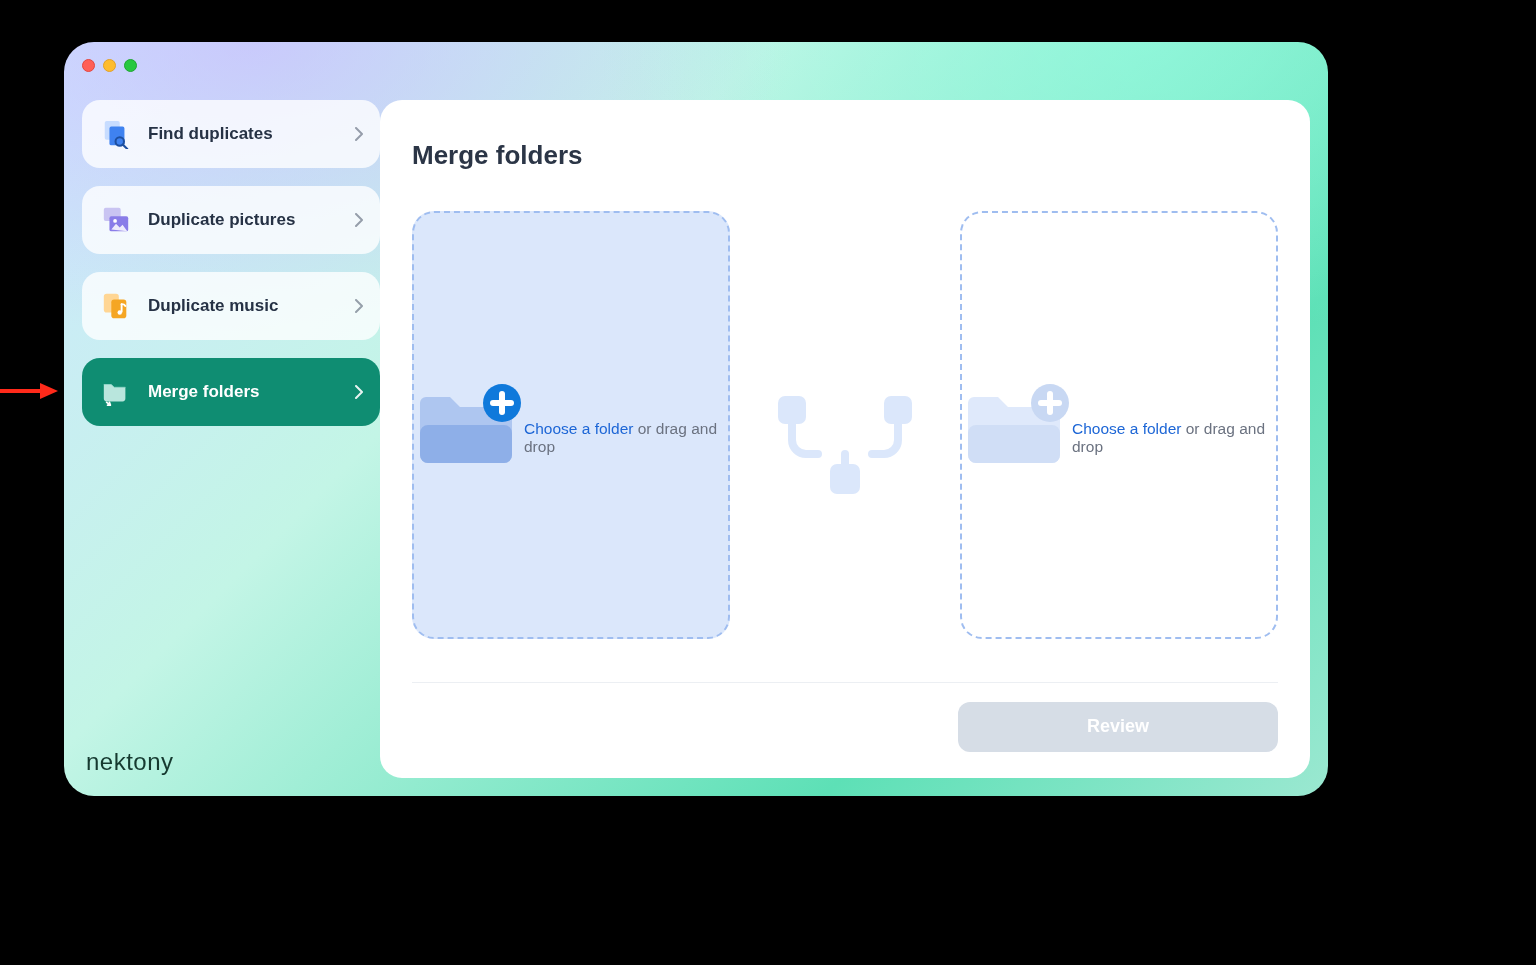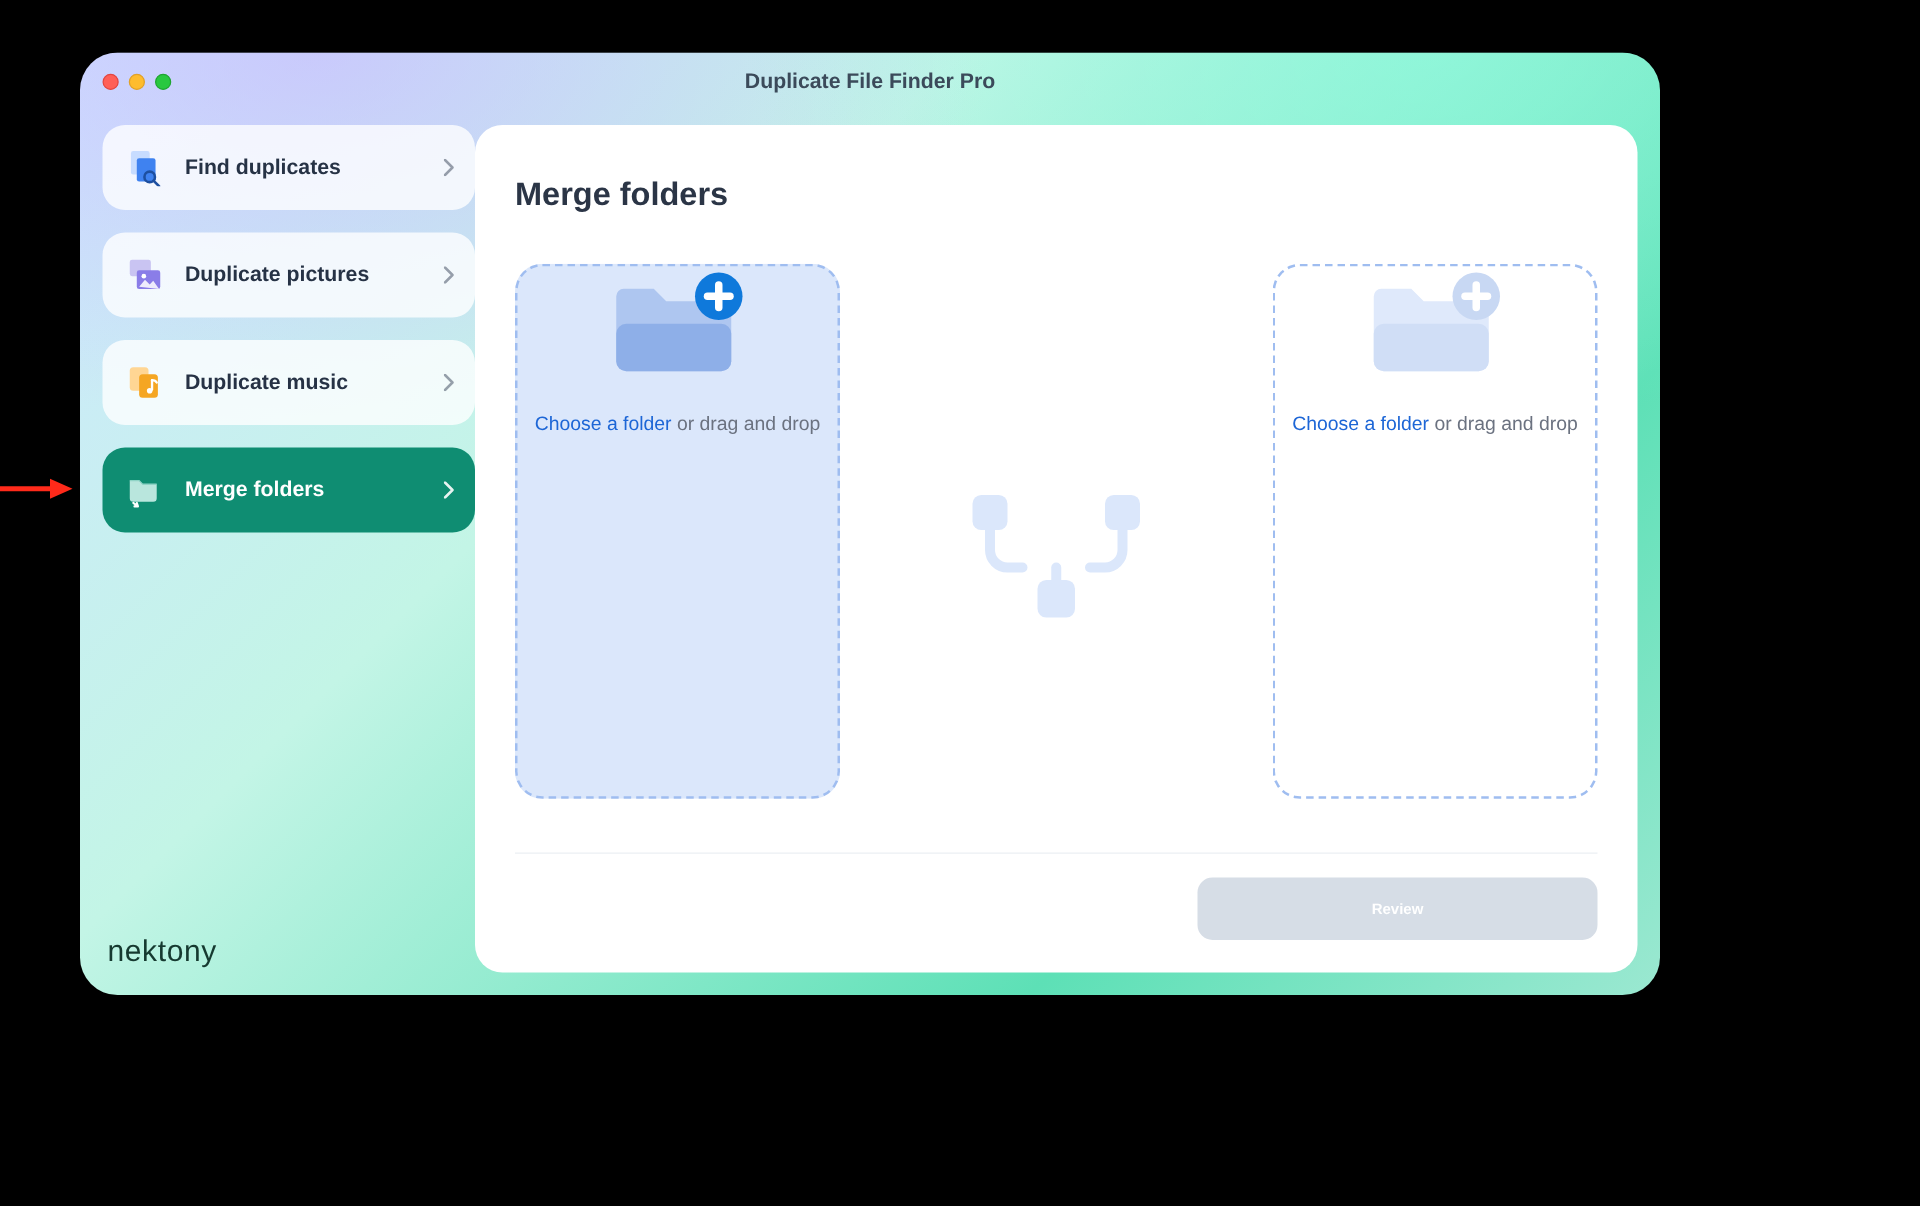--- a/index.html
+++ b/index.html
@@ -140,26 +140,25 @@
   .drop-row {
     margin-top: 40px;
     flex: 1;
     display: flex;
     align-items: stretch;
     gap: 0;
     min-height: 0;
   }
 
   .dropzone {
-    width: 260px;
+    width: 318px;
     height: 428px;
     border: 2px dashed #9fbdf0;
     border-radius: 22px;
     display: flex;
-    flex-direction: column;
     align-items: center;
     justify-content: flex-start;
     cursor: pointer;
     position: relative;
   }
   .dropzone.active { background: #dbe7fb; }
   .dropzone .folder-ic { width: 110px; height: 92px; position: relative; }
   .dropzone .cap {
     margin-top: 26px;
     font-size: 15.5px;
@@ -183,21 +182,21 @@
     justify-content: flex-end;
     padding-top: 16px;
     margin-top: 4px;
   }
   .review-btn {
     width: 320px;
     height: 50px;
     border-radius: 12px;
     background: #d6dde6;
     color: #ffffff;
-    font-size: 12px;
+    font-size: 18px;
     font-weight: 700;
     border: none;
     cursor: not-allowed;
   }
 </style>
 </head>
 <body>
 
 <div class="arrow">
   <div class="shaft"></div>
@@ -205,21 +204,20 @@
 </div>
 
 <div class="app">
 
   <div class="titlebar">
     <div class="traffic">
       <div class="dot red"></div>
       <div class="dot yellow"></div>
       <div class="dot green"></div>
     </div>
-    <div class="title">Duplicate File Finder Pro</div>
   </div>
 
   <div class="body">
 
     <div class="sidebar">
 
       <div class="side-item">
         <span class="icon">
           <svg viewBox="0 0 32 32" width="30" height="30">
             <rect x="4" y="2" width="16" height="20" rx="2" fill="#c7dcff"></rect>

